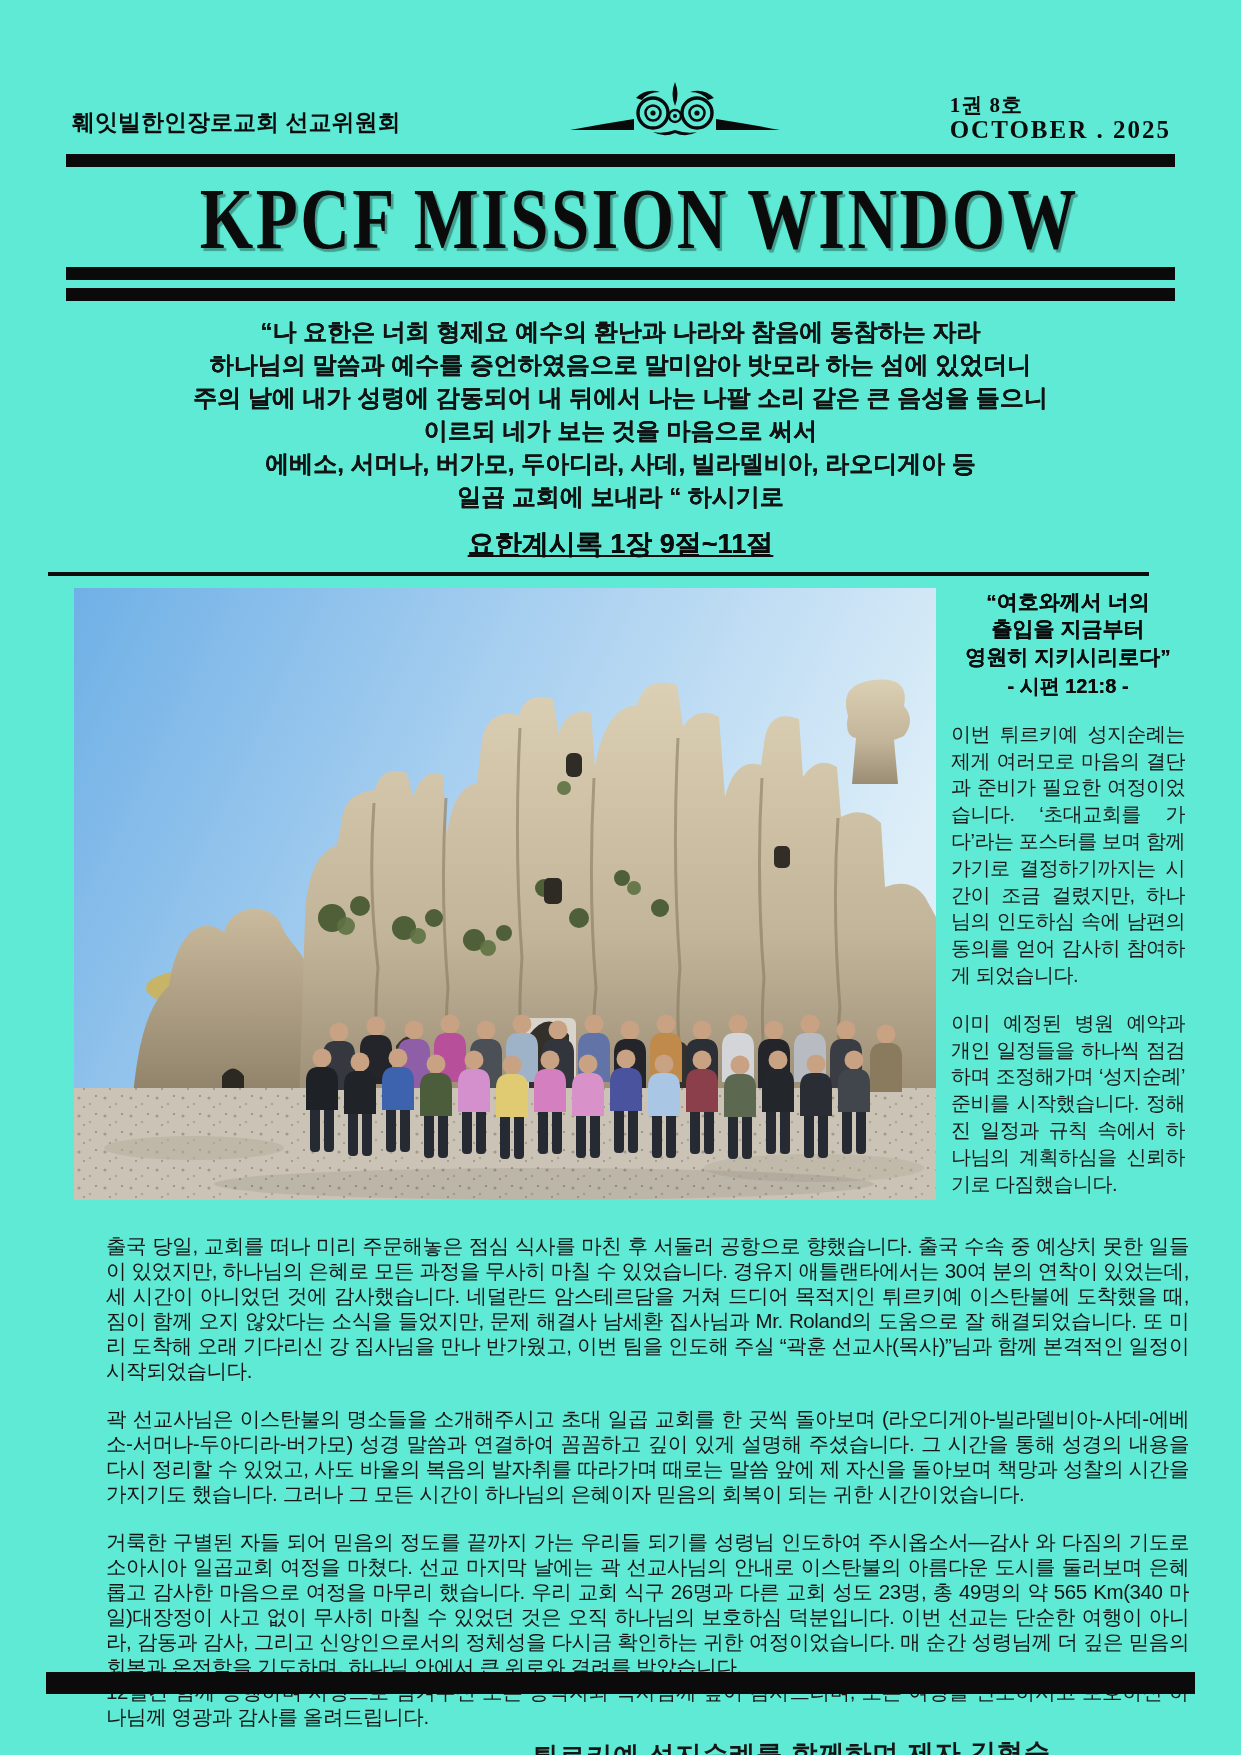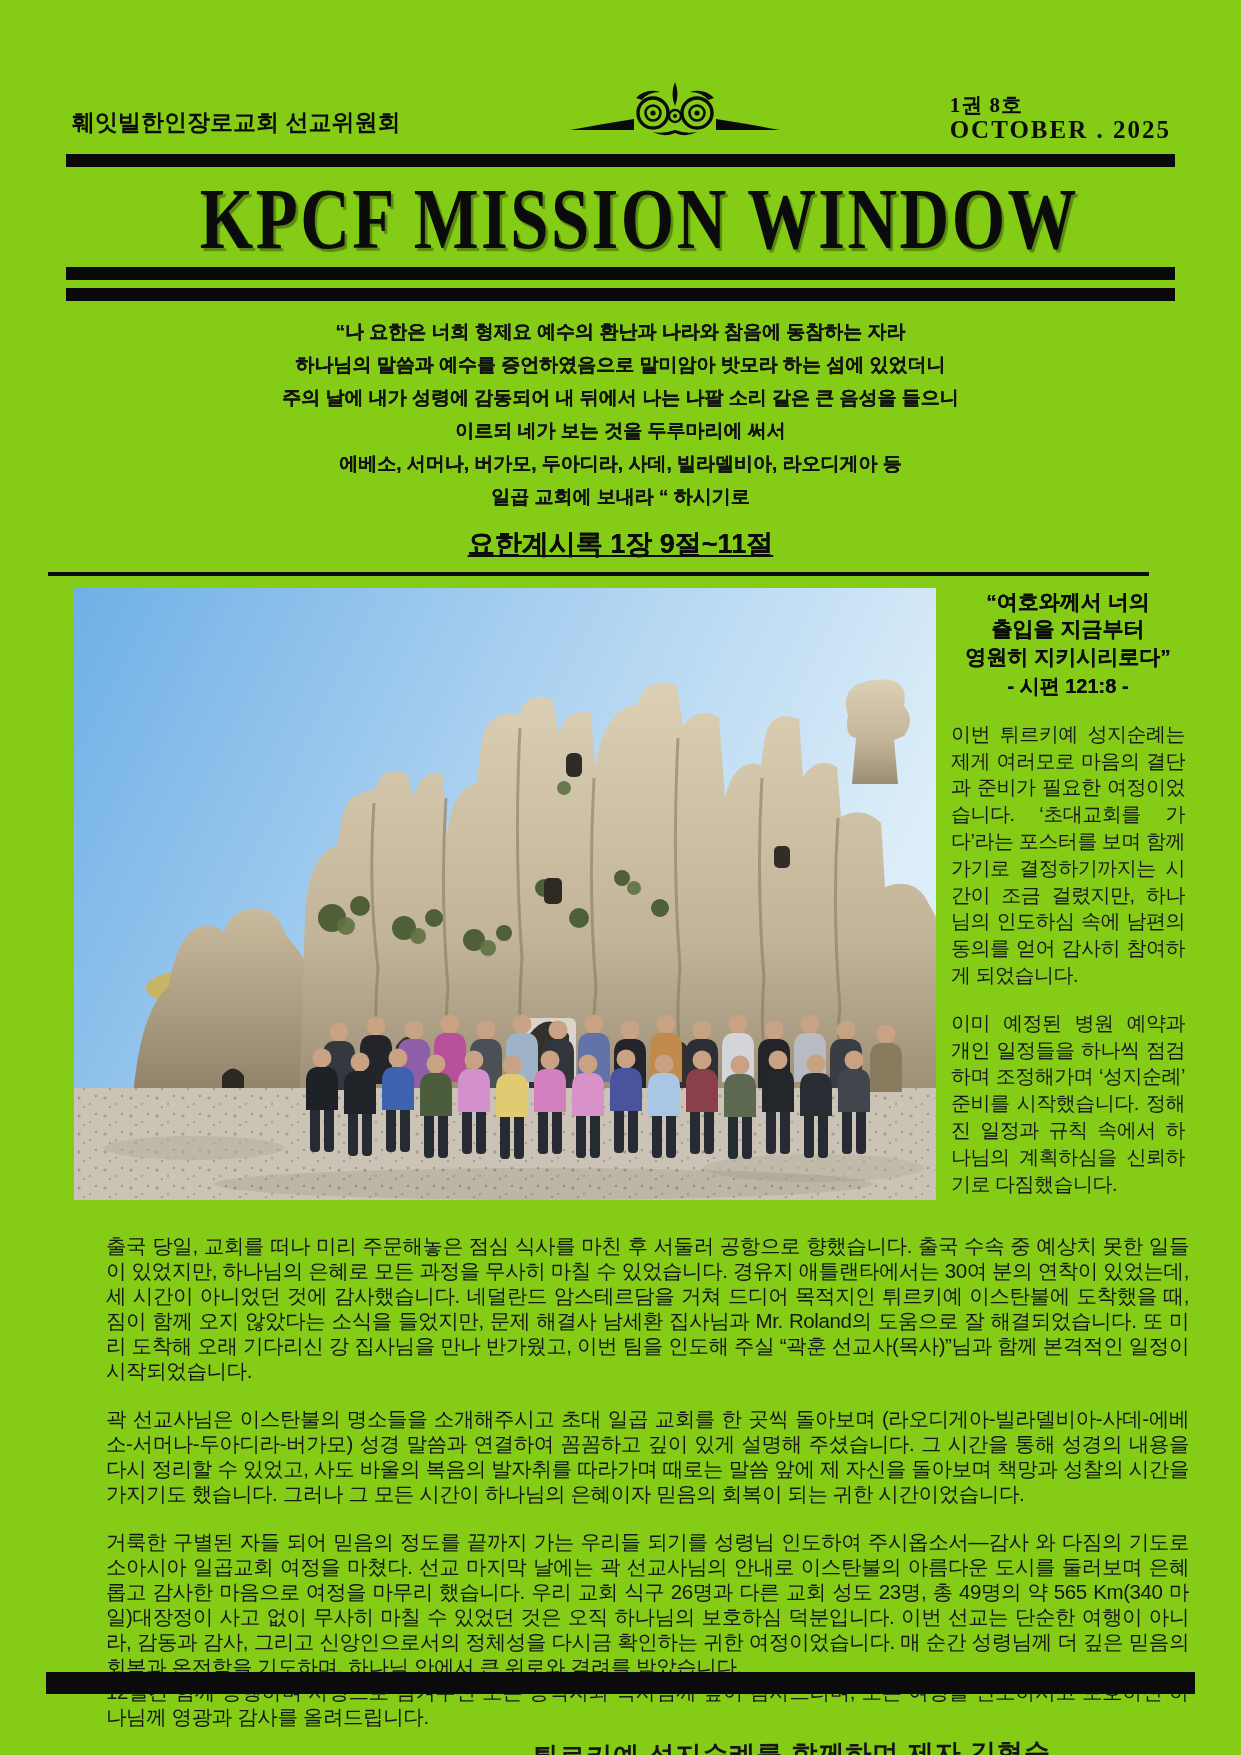--- a/index.html
+++ b/index.html
@@ -1,18 +1,18 @@
 <!DOCTYPE html>
 <html><head>
 <meta charset="utf-8">
 <style>
   html,body{margin:0;padding:0;background:#b9b6b0;}
   .page{
     position:relative;width:1241px;height:1755px;margin:0 auto;
-    background:#84cc16;overflow:hidden;color:#0c0c0c;
+    background:#5eead4;overflow:hidden;color:#0c0c0c;
     font-family:"Liberation Sans","DejaVu Sans",sans-serif;
   }
   
   .masthead{display:flex;align-items:flex-end;justify-content:space-between;
     padding:84px 70px 0 72px;height:58px;}
   .org{font-size:23px;font-weight:700;letter-spacing:0px;padding-bottom:4px;}
   .ornament{flex:none;margin:0 10px;}
   .issueblock{font-family:"Liberation Serif","DejaVu Serif",serif;line-height:1.02;}
   .issue-no{font-size:21px;font-weight:700;letter-spacing:1px;}
   .issue-date{font-size:25px;font-weight:700;letter-spacing:2px;}
@@ -21,21 +21,21 @@
   .bar.m-top{margin-top:12px;}
   .bar.gap{margin-top:8px;}
   .thinrule{height:4px;background:#0c0c0c;margin:10px 92px 0 48px;}
   
   .titlewrap{text-align:center;height:96px;margin-top:4px;padding-left:38px;}
   .title{display:inline-block;transform:scaleX(.80);transform-origin:50% 50%;
     font-family:"Liberation Serif","DejaVu Serif",serif;font-weight:700;
     font-size:86px;line-height:96px;letter-spacing:3px;color:#0b0b0b;
     text-shadow:3px 3px 1px rgba(0,0,0,.32);white-space:nowrap;}
   
-  .scripture{margin-top:14px;text-align:center;font-weight:800;font-size:19px;
+  .scripture{margin-top:14px;text-align:center;font-weight:800;font-size:24px;
     line-height:33px;color:#131313;text-shadow:0 0 .6px #000;}
   .scripture-ref{margin-top:13px;text-align:center;font-weight:800;font-size:27px;
     text-shadow:0 0 .6px #000;text-decoration:underline;}
   
   .content{display:flex;padding:12px 56px 13px 74px;gap:15px;}
   .photo{flex:none;width:862px;height:612px;}
   .photo svg{display:block;width:862px;height:612px;}
   .sidebar{flex:1;min-width:0;}
   .sverse{font-weight:800;font-size:21px;line-height:1.3;text-align:center;text-shadow:0 0 .5px #000;}
   .sref{font-weight:800;font-size:20px;text-align:center;margin-top:3px;text-shadow:0 0 .5px #000;}
@@ -88,21 +88,21 @@
     <span class="title">KPCF MISSION WINDOW</span>
   </div>
 
   <div class="bar"></div>
   <div class="bar gap"></div>
 
   <section class="scripture">
     <div>“나 요한은 너희 형제요 예수의 환난과 나라와 참음에 동참하는 자라</div>
     <div>하나님의 말씀과 예수를 증언하였음으로 말미암아 밧모라 하는 섬에 있었더니</div>
     <div>주의 날에 내가 성령에 감동되어 내 뒤에서 나는 나팔 소리 같은 큰 음성을 들으니</div>
-    <div>이르되 네가 보는 것을 두루마리에 써서</div>
+    <div>이르되 네가 보는 것을 마음으로 써서</div>
     <div>에베소, 서머나, 버가모, 두아디라, 사데, 빌라델비아, 라오디게아 등</div>
     <div>일곱 교회에 보내라 “ 하시기로</div>
   </section>
   <div class="scripture-ref">요한계시록 1장 9절~11절</div>
 
   <div class="thinrule"></div>
 
   <div class="content">
     <div class="photo">
       <svg viewBox="0 0 862 612" preserveAspectRatio="none">

